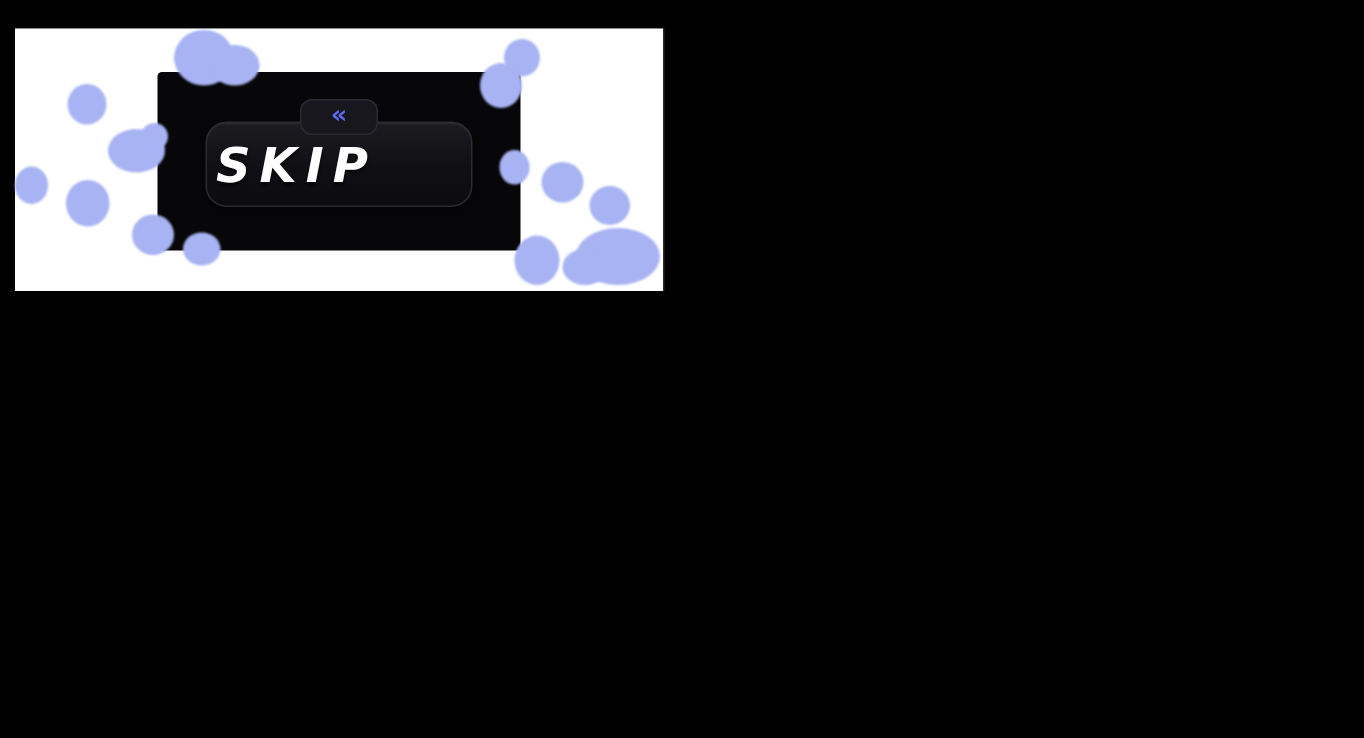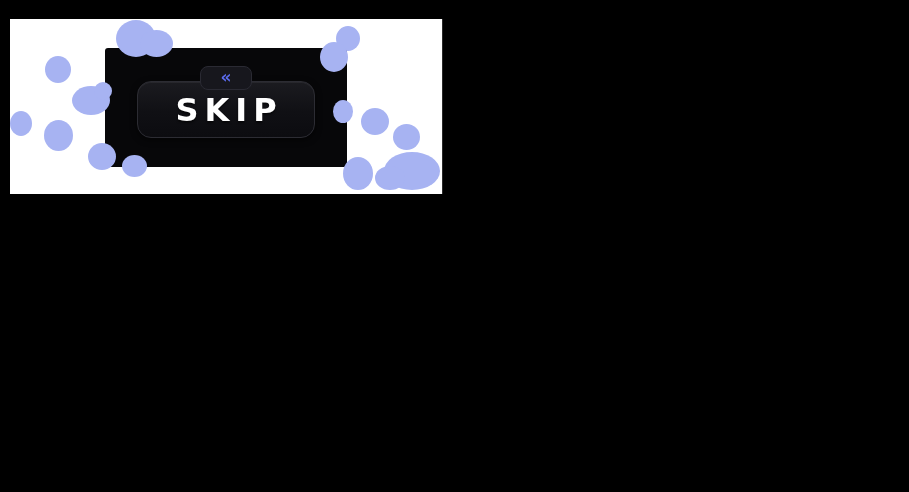--- a/index.html
+++ b/index.html
@@ -55,23 +55,24 @@
     transform:translateY(-1px);
   }
   .skip-button{
     position:absolute;
     left:50%;top:33px;
     transform:translateX(-50%);
     width:178px;height:57px;
     background:linear-gradient(180deg,#1b1b20 0%,#101014 55%,#0c0c10 100%);
     border:1px solid var(--btn-border);
     border-radius:14px;
-    display:flex;align-items:center;justify-content:center;
+    display:flex;align-items:center;
     cursor:pointer;
     box-shadow:0 2px 6px rgba(0,0,0,.6), inset 0 1px 0 rgba(255,255,255,.06);
+    font-style:italic;
   }
   .skip-button .label{
     color:var(--skip-text);
     font-size:32px;
     font-weight:bold;
     letter-spacing:6px;
     padding-left:6px; 
     text-shadow:0 2px 2px rgba(0,0,0,.55);
   }
   .blob{

